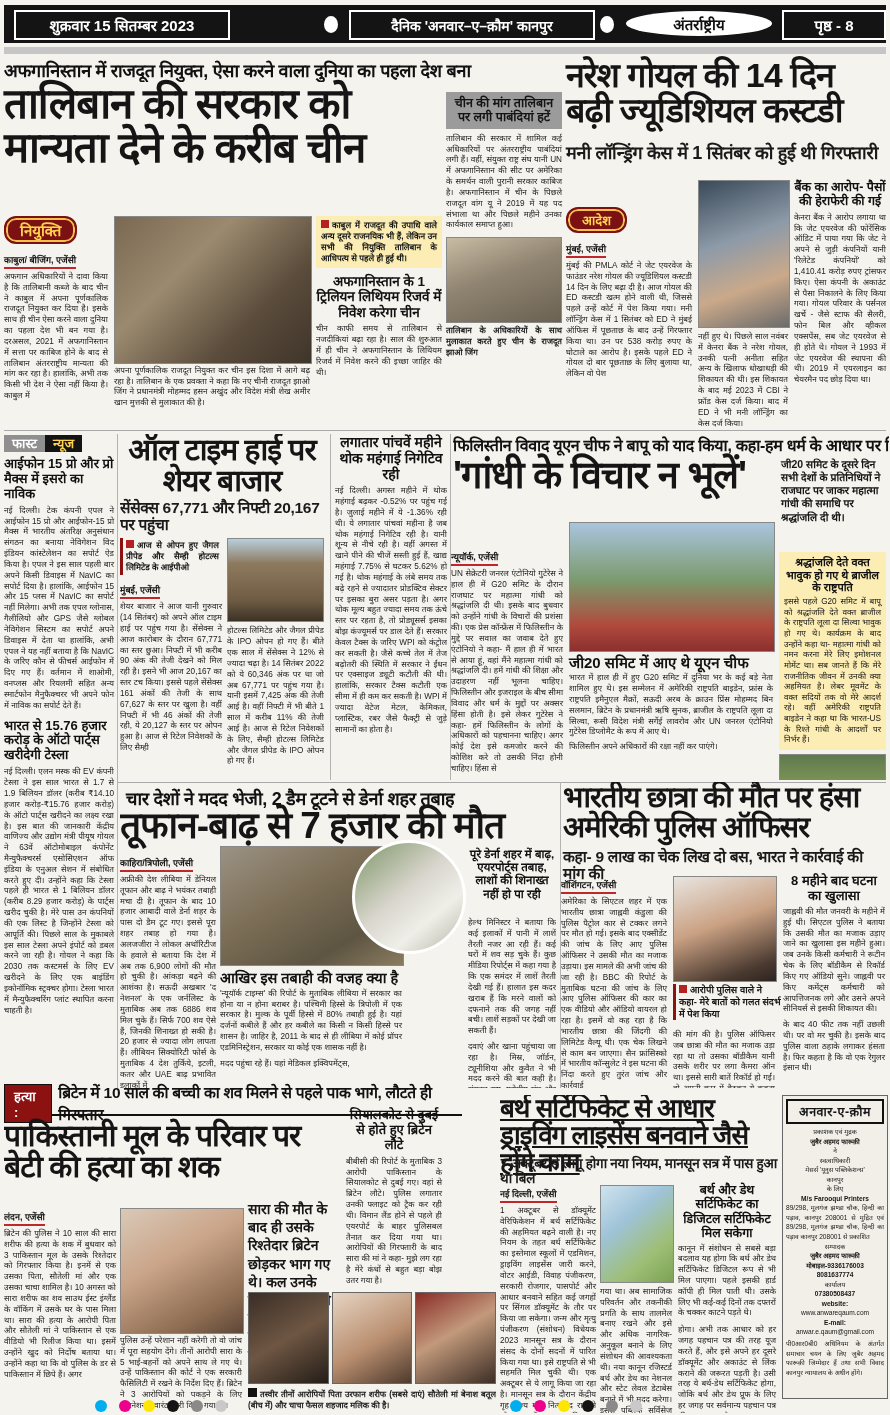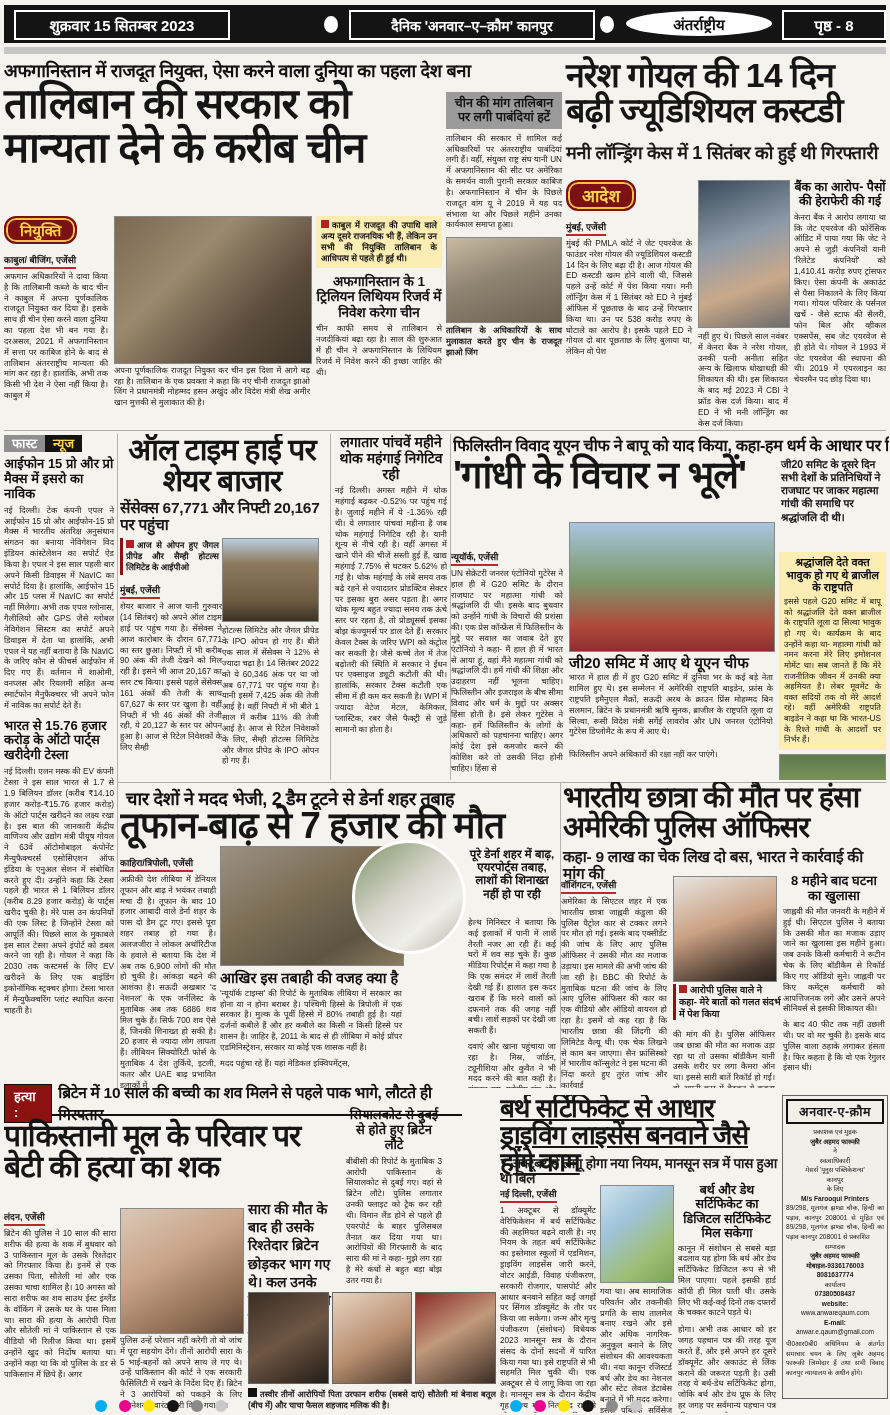--- a/index.html
+++ b/index.html
@@ -81,21 +81,21 @@
     <div class="graybox" style="font-size:12.5px;">चीन की मांग तालिबान पर लगी पाबंदियां हटें</div>
     <div class="body" style="margin-top:5px;">तालिबान की सरकार में शामिल कई अधिकारियों पर अंतरराष्ट्रीय पाबंदियां लगी हैं। वहीं, संयुक्त राष्ट्र संघ यानी UN में अफगानिस्तान की सीट पर अमेरिका के समर्थन वाली पुरानी सरकार काबिज है। अफगानिस्तान में चीन के पिछले राजदूत वांग यू ने 2019 में यह पद संभाला था और पिछले महीने उनका कार्यकाल समाप्त हुआ।</div>
     <div class="photo" style="position:relative;left:0;margin-top:6px;width:114px;height:84px;background:linear-gradient(160deg,#c9bba3 0%,#8f8471 45%,#6b6152 100%);"></div>
     <div class="caption" style="margin-top:3px;font-weight:bold;">तालिबान के अधिकारियों के साथ मुलाकात करते हुए चीन के राजदूत झाओ जिंग</div>
   </div>
 
   <div class="abs" style="left:566px;top:58px;width:320px;height:372px;">
     <div class="headline" style="font-size:34px;width:320px;">नरेश गोयल की 14 दिन बढ़ी ज्यूडिशियल कस्टडी</div>
     <div class="subhead" style="position:absolute;top:86px;width:320px;font-size:18px;">मनी लॉन्ड्रिंग केस में 1 सितंबर को हुई थी गिरफ्तारी</div>
     <div class="abs" style="left:0;top:122px;width:126px;">
-      <div class="badge" style="font-size:17px;">आदेश</div>
+      <div class="badge" style="font-size:13px;margin-top:27px;">आदेश</div>
       <div style="margin-top:5px;"><span class="byline">मुंबई, एजेंसी</span></div>
       <div class="body" style="margin-top:3px;">मुंबई की PMLA कोर्ट ने जेट एयरवेज के फाउंडर नरेश गोयल की ज्यूडिशियल कस्टडी 14 दिन के लिए बढ़ा दी है। आज गोयल की ED कस्टडी खत्म होने वाली थी, जिससे पहले उन्हें कोर्ट में पेश किया गया। मनी लॉन्ड्रिंग केस में 1 सितंबर को ED ने मुंबई ऑफिस में पूछताछ के बाद उन्हें गिरफ्तार किया था। उन पर 538 करोड़ रुपए के घोटाले का आरोप है। इसके पहले ED ने गोयल दो बार पूछताछ के लिए बुलाया था, लेकिन वो पेश</div>
     </div>
     <div class="photo" style="left:132px;top:122px;width:90px;height:146px;background:linear-gradient(160deg,#3a4a5a 0%,#8d9aa8 40%,#caa98a 70%,#6b6b6b 100%);"></div>
     <div class="body abs" style="left:132px;top:274px;width:90px;">नहीं हुए थे। पिछले साल नवंबर में केनरा बैंक ने नरेश गोयल, उनकी पत्नी अनीता सहित अन्य के खिलाफ धोखाधड़ी की शिकायत की थी। इस शिकायत के बाद मई 2023 में CBI ने फ्रॉड केस दर्ज किया। बाद में ED ने भी मनी लॉन्ड्रिंग का केस दर्ज किया।</div>
     <div class="abs" style="left:228px;top:122px;width:92px;">
       <div class="boxtitle" style="font-size:12.5px;">बैंक का आरोप- पैसों की हेराफेरी की गई</div>
       <div class="body" style="margin-top:4px;">केनरा बैंक ने आरोप लगाया था कि जेट एयरवेज की फोरेंसिक ऑडिट में पाया गया कि जेट ने अपने से जुड़ी कंपनियों यानी 'रिलेटेड कंपनियों' को 1,410.41 करोड़ रुपए ट्रांसफर किए। ऐसा कंपनी के अकाउंट से पैसा निकालने के लिए किया गया। गोयल परिवार के पर्सनल खर्चे - जैसे स्टाफ की सैलरी, फोन बिल और व्हीकल एक्सपेंस, सब जेट एयरवेज से ही होते थे। गोयल ने 1993 में जेट एयरवेज की स्थापना की थी। 2019 में एयरलाइन का चेयरमैन पद छोड़ दिया था।</div>
     </div>
   </div>
@@ -108,21 +108,21 @@
     </div>
     <div class="boxtitle" style="font-size:13px;text-align:left;margin-top:5px;">आईफोन 15 प्रो और प्रो मैक्स में इसरो का नाविक</div>
     <div class="body" style="margin-top:4px;">नई दिल्ली। टेक कंपनी एपल ने आईफोन 15 प्रो और आईफोन-15 प्रो मैक्स में भारतीय अंतरिक्ष अनुसंधान संगठन का बनाया नेविगेशन विद इंडियन कांस्टेलेशन का सपोर्ट ऐड किया है। एपल ने इस साल पहली बार अपने किसी डिवाइस में NavIC का सपोर्ट दिया है। हालांकि, आईफोन 15 और 15 प्लस में NavIC का सपोर्ट नहीं मिलेगा। अभी तक एपल ग्लोनास, गैलीलियो और GPS जैसे ग्लोबल नेविगेशन सिस्टम का सपोर्ट अपने डिवाइस में देता था हालांकि, अभी एपल ने यह नहीं बताया है कि NavIC के जरिए कौन से फीचर्स आईफोन में दिए गए हैं। वर्तमान में शाओमी, वनप्लस और रियलमी सहित अन्य स्मार्टफोन मैनुफैक्चरर भी अपने फोन में नाविक का सपोर्ट देते हैं।</div>
     <div class="boxtitle" style="font-size:13px;text-align:left;margin-top:7px;">भारत से 15.76 हजार करोड़ के ऑटो पार्ट्स खरीदेगी टेस्ला</div>
     <div class="body" style="margin-top:4px;">नई दिल्ली। एलन मस्क की EV कंपनी टेस्ला ने इस साल भारत से 1.7 से 1.9 बिलियन डॉलर (करीब ₹14.10 हजार करोड़-₹15.76 हजार करोड़) के ऑटो पार्ट्स खरीदने का लक्ष्य रखा है। इस बात की जानकारी केंद्रीय वाणिज्य और उद्योग मंत्री पीयूष गोयल ने 63वें ऑटोमोबाइल कंपोनेंट मैन्युफैक्चरर्स एसोसिएशन ऑफ इंडिया के एनुअल सेशन में संबोधित करते हुए दी। उन्होंने कहा कि टेस्ला पहले ही भारत से 1 बिलियन डॉलर (करीब 8.29 हजार करोड़) के पार्ट्स खरीद चुकी है। मेरे पास उन कंपनियों की एक लिस्ट है जिन्होंने टेस्ला को आपूर्ति की। पिछले साल के मुकाबले इस साल टेस्ला अपने इंपोर्ट को डबल करने जा रही है। गोयल ने कहा कि 2030 तक कस्टमर्स के लिए EV खरीदने के लिए एक बाइंडिंग इकोनॉमिक स्ट्रक्चर होगा। टेस्ला भारत में मैन्युफैक्चरिंग प्लांट स्थापित करना चाहती है।</div>
   </div>
 
   <div class="abs" style="left:120px;top:434px;width:204px;height:346px;overflow:hidden;">
     <div class="headline" style="font-size:30px;text-align:center;">ऑल टाइम हाई पर शेयर बाजार</div>
     <div class="subhead" style="font-size:15.5px;margin-top:3px;">सेंसेक्स 67,771 और निफ्टी 20,167 पर पहुंचा</div>
-    <div style="display:flex;margin-top:5px;">
+    <div style="display:flex;margin-top:5px;gap:5px;">
       <div style="width:102px;">
         <div class="ybox" style="background:none;border-left:3px solid #8c1212;padding:2px 3px;"><span class="redtick"></span><span>आज से ओपन हुए जैगल प्रीपेड और सैम्ही होटल्स लिमिटेड के आईपीओ</span></div>
         <div style="margin-top:4px;"><span class="byline">मुंबई, एजेंसी</span></div>
         <div class="body" style="margin-top:3px;">शेयर बाजार ने आज यानी गुरुवार (14 सितंबर) को अपने ऑल टाइम हाई पर पहुंच गया है। सेंसेक्स ने आज कारोबार के दौरान 67,771 का स्तर छुआ। निफ्टी में भी करीब 90 अंक की तेजी देखने को मिल रही है। इसने भी आज 20,167 का स्तर टच किया। इससे पहले सेंसेक्स 161 अंकों की तेजी के साथ 67,627 के स्तर पर खुला है। वहीं निफ्टी में भी 46 अंकों की तेजी रही, ये 20,127 के स्तर पर ओपन हुआ है। आज से रिटेल निवेशकों के लिए सैम्ही</div>
       </div>
       <div style="width:97px;">
         <div class="photo" style="position:relative;width:95px;height:82px;background:linear-gradient(180deg,#b8cede 0%,#8d7a5e 30%,#6e5b43 75%,#3c3226 100%);"></div>
         <div class="body" style="margin-top:4px;">होटल्स लिमिटेड और जैगल प्रीपेड के IPO ओपन हो गए हैं। बीते एक साल में सेंसेक्स ने 12% से ज्यादा चढ़ा है। 14 सितंबर 2022 को ये 60,346 अंक पर था जो अब 67,771 पर पहुंच गया है। यानी इसमें 7,425 अंक की तेजी आई है। वहीं निफ्टी में भी बीते 1 साल में करीब 11% की तेजी आई है। आज से रिटेल निवेशकों के लिए, सैम्ही होटल्स लिमिटेड और जैगल प्रीपेड के IPO ओपन हो गए हैं।</div>
       </div>
     </div>
@@ -138,21 +138,21 @@
     <div class="headline abs" style="top:22px;width:326px;font-size:38px;">'गांधी के विचार न भूलें'</div>
     <div class="abs" style="left:330px;top:24px;width:104px;font-weight:bold;font-size:10.5px;line-height:1.25;">जी20 समिट के दूसरे दिन सभी देशों के प्रतिनिधियों ने राजघाट पर जाकर महात्मा गांधी की समाधि पर श्रद्धांजलि दी थी।</div>
     <div class="abs" style="left:0;top:112px;width:112px;">
       <span class="byline">न्यूयॉर्क, एजेंसी</span>
       <div class="body" style="margin-top:3px;">UN सेक्रेटरी जनरल एंटोनियो गुटेरेस ने हाल ही में G20 समिट के दौरान राजघाट पर महात्मा गांधी को श्रद्धांजलि दी थी। इसके बाद बुधवार को उन्होंने गांधी के विचारों की प्रशंसा की। एक प्रेस कॉन्फ्रेंस में फिलिस्तीन के मुद्दे पर सवाल का जवाब देते हुए एंटोनियो ने कहा- मैं हाल ही में भारत से आया हूं, वहां मैंने महात्मा गांधी को श्रद्धांजलि दी। हमें गांधी की शिक्षा और उदाहरण नहीं भूलना चाहिए। फिलिस्तीन और इजराइल के बीच सीमा विवाद और धर्म के मुद्दों पर अक्सर हिंसा होती है। इसे लेकर गुटेरेस ने कहा- हमें फिलिस्तीन के लोगों के अधिकारों को पहचानना चाहिए। अगर कोई देश इसे कमजोर करने की कोशिश करे तो उसकी निंदा होनी चाहिए। हिंसा से</div>
     </div>
     <div class="photo" style="left:118px;top:88px;width:204px;height:128px;background:linear-gradient(180deg,#aac4de 0%,#7b9a6d 45%,#b04a3c 80%,#8c2f2f 100%);"></div>
     <div class="abs" style="left:118px;top:220px;width:204px;">
       <div class="boxtitle" style="font-size:15px;text-align:left;">जी20 समिट में आए थे यूएन चीफ</div>
       <div class="body" style="margin-top:2px;">भारत में हाल ही में हुए G20 समिट में दुनिया भर के कई बड़े नेता शामिल हुए थे। इस सम्मेलन में अमेरिकी राष्ट्रपति बाइडेन, फ्रांस के राष्ट्रपति इमैनुएल मैक्रों, सऊदी अरब के क्राउन प्रिंस मोहम्मद बिन सलमान, ब्रिटेन के प्रधानमंत्री ऋषि सुनक, ब्राजील के राष्ट्रपति लूला दा सिल्वा, रूसी विदेश मंत्री सर्गेई लावरोव और UN जनरल एंटोनियो गुटेरेस डिप्लोमैट के रूप में आए थे।</div>
-      <div class="body" style="margin-top:12px;">फिलिस्तीन अपने अधिकारों    की रक्षा नहीं कर पाएंगे।</div>
+      <div class="body" style="margin-top:4px;">फिलिस्तीन अपने अधिकारों    की रक्षा नहीं कर पाएंगे।</div>
     </div>
     <div class="abs" style="left:328px;top:118px;width:107px;">
       <div class="ybox">
         <div class="boxtitle" style="font-size:11px;">श्रद्धांजलि देते वक्त भावुक हो गए थे ब्राजील के राष्ट्रपति</div>
         <div style="font-weight:normal;margin-top:3px;font-size:8.2px;">इससे पहले G20 समिट में बापू को श्रद्धांजलि देते वक्त ब्राजील के राष्ट्रपति लूला दा सिल्वा भावुक हो गए थे। कार्यक्रम के बाद उन्होंने कहा था- महात्मा गांधी को नमन करना मेरे लिए इमोशनल मोमेंट था। सब जानते हैं कि मेरे राजनीतिक जीवन में उनकी क्या अहमियत है। लेबर मूवमेंट के वक्त सदियों तक वो मेरे आदर्श रहे। वहीं अमेरिकी राष्ट्रपति बाइडेन ने कहा था कि भारत-US के रिश्ते गांधी के आदर्शों पर निर्भर हैं।</div>
       </div>
       <div class="photo" style="position:relative;margin-top:4px;width:105px;height:70px;background:linear-gradient(180deg,#5f7a4e 0%,#7d9357 40%,#c9803c 70%,#b5452f 100%);"></div>
     </div>
   </div>
 

